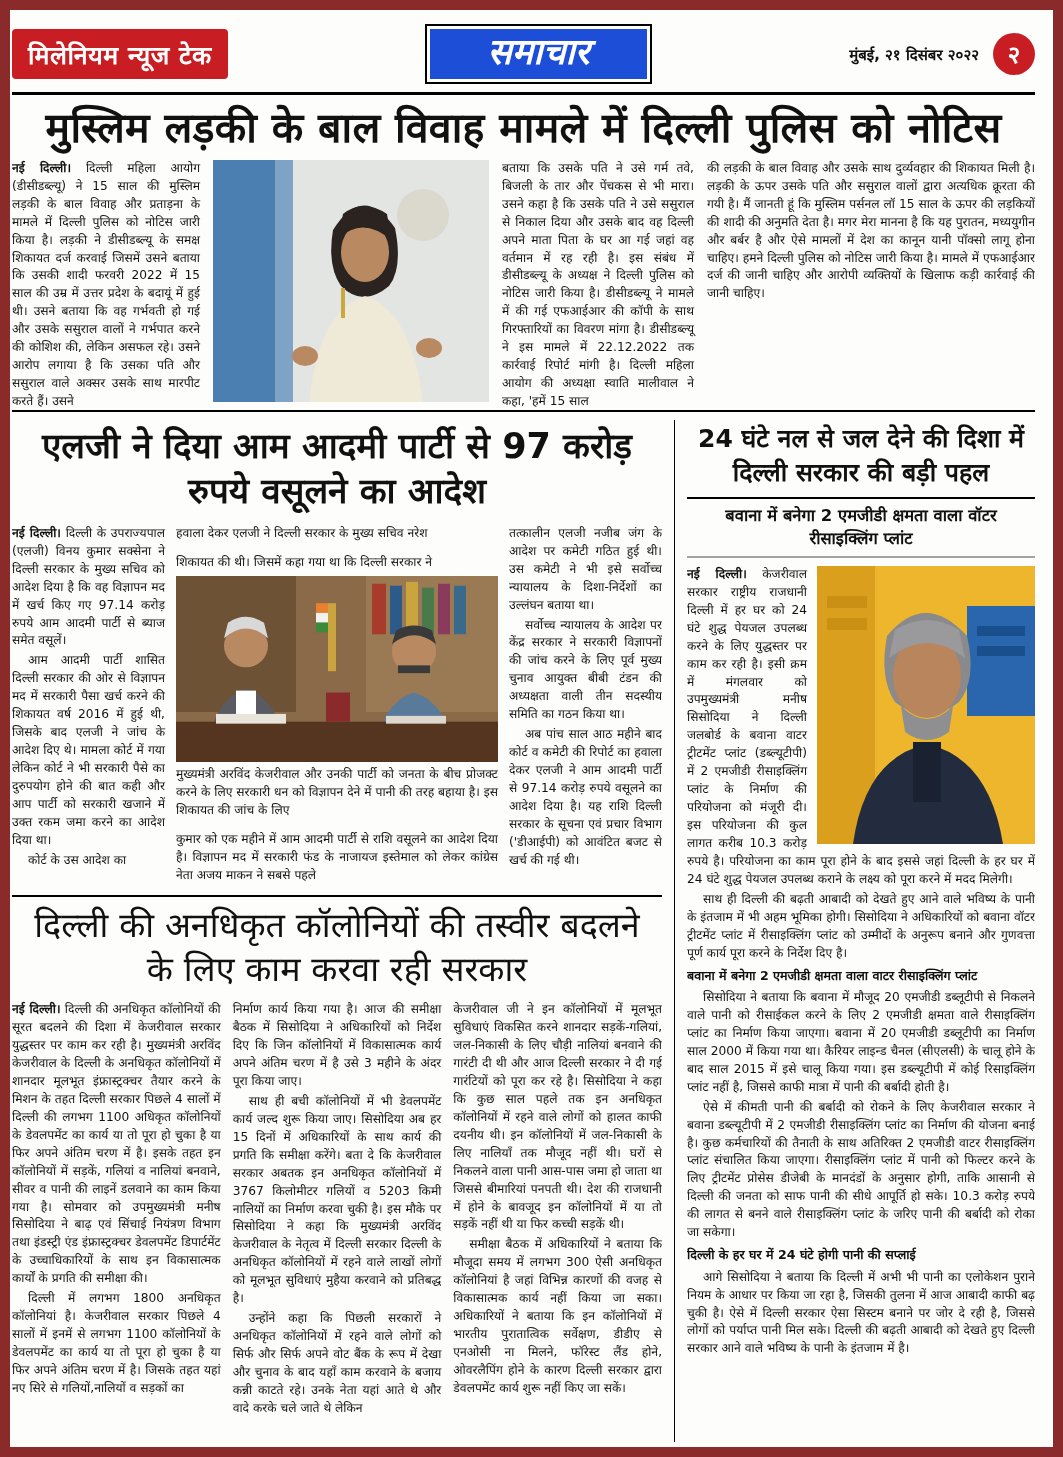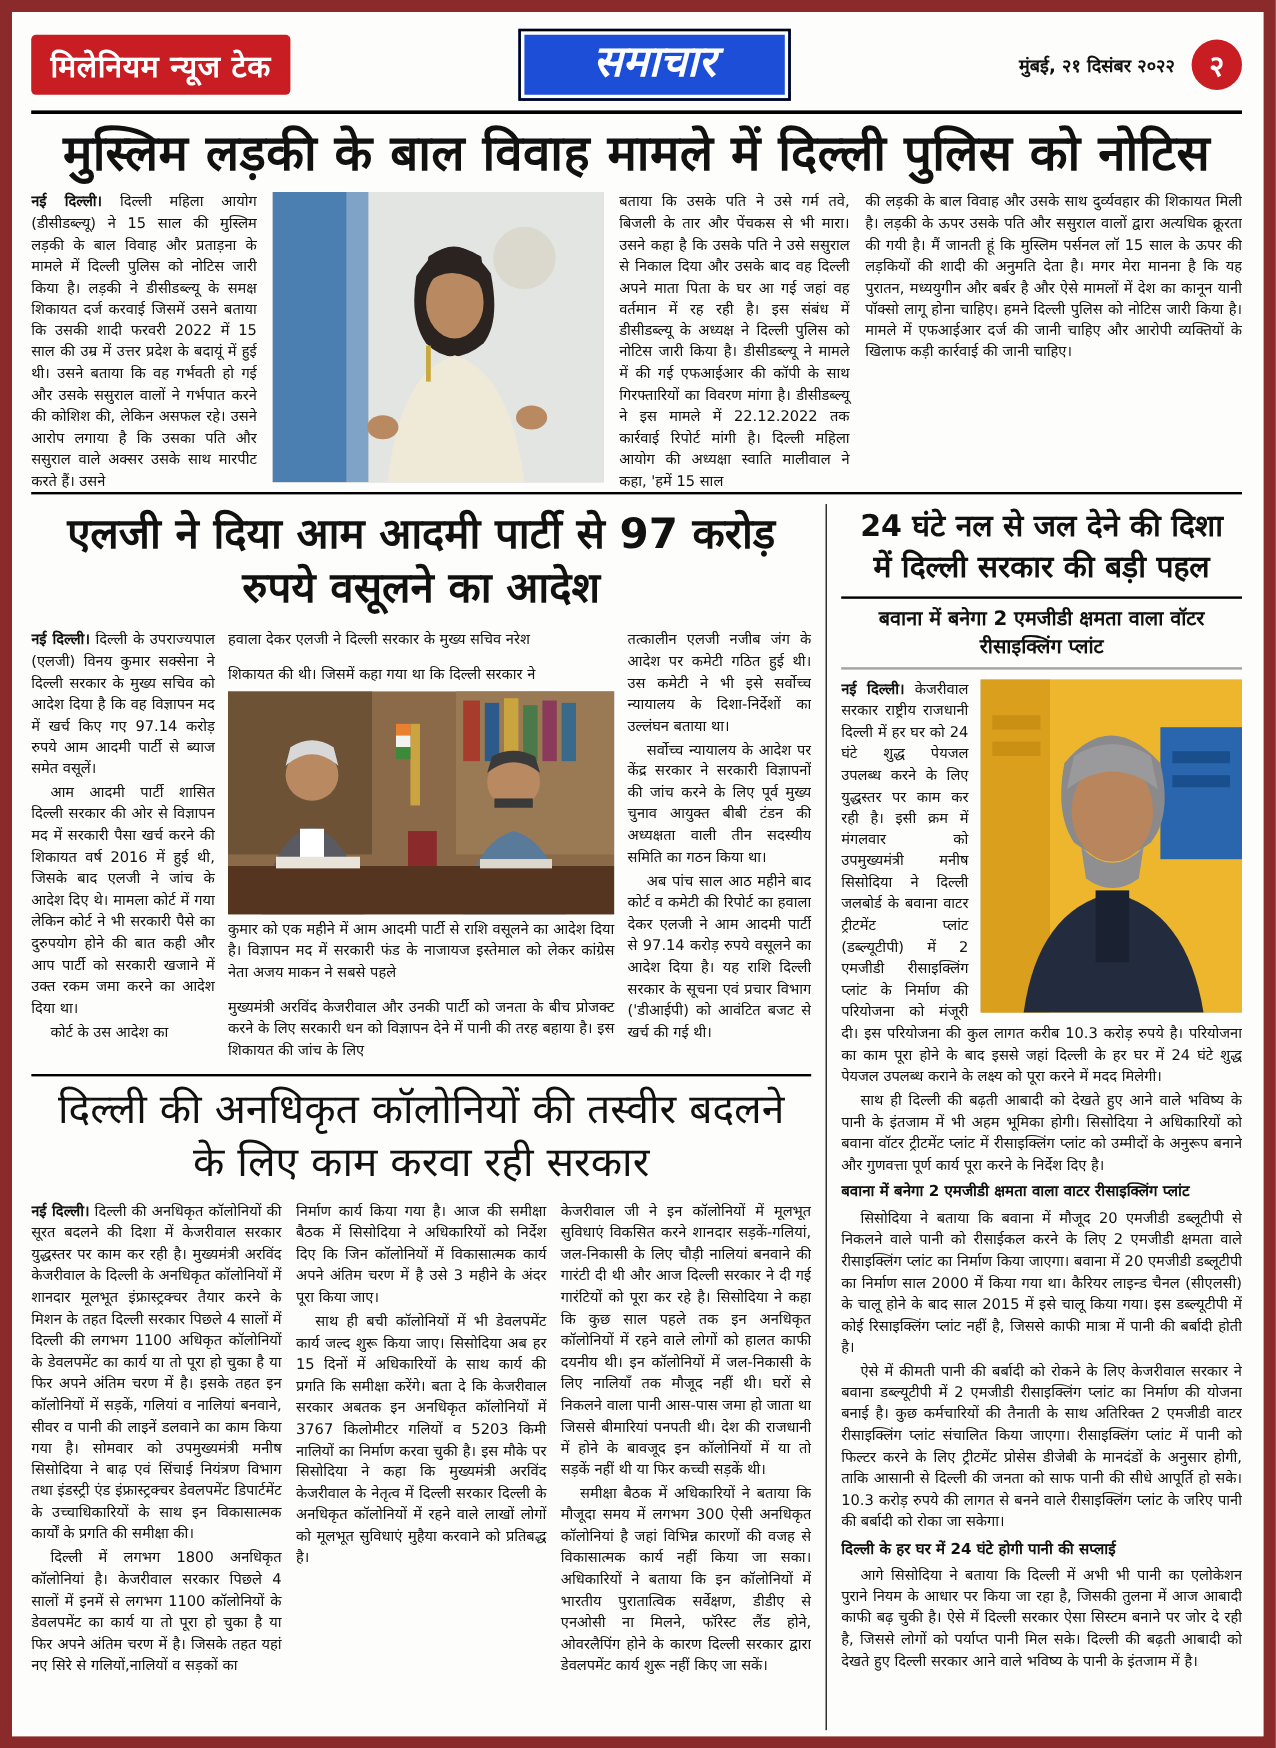--- a/index.html
+++ b/index.html
@@ -3,21 +3,21 @@
 <meta charset="utf-8">
 <style>
   * { margin:0; padding:0; box-sizing:border-box; }
   html,body { background:#555; }
   .sheet {
     width:1063px; height:1457px;
     background:#fdfdfb;
     border:10px solid #8a2a2b;
     outline:1px solid #5a1414;
     margin:0 auto;
-    padding:14px 18px 12px 16px;
+    padding:14px 18px 12px 2px;
     font-family:"DejaVu Sans","Liberation Sans",sans-serif;
     color:#111;
     overflow:hidden;
     position:relative;
   }
   
   .masthead {
     display:flex; align-items:center; gap:14px;
     border-bottom:3px solid #000;
     padding-bottom:8px;
@@ -200,22 +200,22 @@
               <path d="M216 70 q22 -18 44 0 l-4 -14 q-18 -10 -36 0 z" fill="#3a3a3a"></path>
               <rect x="222" y="92" width="32" height="8" fill="#3a3a3a"></rect>
               <path d="M196 192 q8 -62 42 -72 q34 10 44 72 z" fill="#5a7a9a"></path>
               <rect x="0" y="150" width="322" height="42" fill="#55351f"></rect>
               <rect x="40" y="142" width="70" height="10" fill="#e8e4da"></rect>
               <rect x="210" y="144" width="60" height="8" fill="#dcd8ce"></rect>
               <rect x="150" y="120" width="24" height="30" fill="#8a2a2a"></rect>
             </svg>
           </div>
           <div class="a2-mid-row body-text">
+            <div>मुख्यमंत्री अरविंद केजरीवाल और उनकी पार्टी को जनता के बीच प्रोजक्ट करने के लिए सरकारी धन को विज्ञापन देने में पानी की तरह बहाया है। इस शिकायत की जांच के लिए</div>
             <div>कुमार को एक महीने में आम आदमी पार्टी से राशि वसूलने का आदेश दिया है। विज्ञापन मद में सरकारी फंड के नाजायज इस्तेमाल को लेकर कांग्रेस नेता अजय माकन ने सबसे पहले</div>
-            <div>मुख्यमंत्री अरविंद केजरीवाल और उनकी पार्टी को जनता के बीच प्रोजक्ट करने के लिए सरकारी धन को विज्ञापन देने में पानी की तरह बहाया है। इस शिकायत की जांच के लिए</div>
           </div>
         </div>
 
         <div class="a2-col body-text">
           <p>तत्कालीन एलजी नजीब जंग के आदेश पर कमेटी गठित हुई थी। उस कमेटी ने भी इसे सर्वोच्च न्यायालय के दिशा-निर्देशों का उल्लंघन बताया था।</p>
           <p class="indent">सर्वोच्च न्यायालय के आदेश पर केंद्र सरकार ने सरकारी विज्ञापनों की जांच करने के लिए पूर्व मुख्य चुनाव आयुक्त बीबी टंडन की अध्यक्षता वाली तीन सदस्यीय समिति का गठन किया था।</p>
           <p class="indent">अब पांच साल आठ महीने बाद कोर्ट व कमेटी की रिपोर्ट का हवाला देकर एलजी ने आम आदमी पार्टी से 97.14 करोड़ रुपये वसूलने का आदेश दिया है। यह राशि दिल्ली सरकार के सूचना एवं प्रचार विभाग ('डीआईपी) को आवंटित बजट से खर्च की गई थी।</p>
         </div>
       </div>
 
@@ -225,20 +225,21 @@
 
       <div class="a4-body">
         <div class="body-text">
           <p><strong class="lead">नई दिल्ली।</strong>
              <span>दिल्ली की अनधिकृत कॉलोनियों की सूरत बदलने की दिशा में केजरीवाल सरकार युद्धस्तर पर काम कर रही है। मुख्यमंत्री अरविंद केजरीवाल के दिल्ली के अनधिकृत कॉलोनियों में शानदार मूलभूत इंफ्रास्ट्रक्चर तैयार करने के मिशन के तहत दिल्ली सरकार पिछले 4 सालों में दिल्ली की लगभग 1100 अधिकृत कॉलोनियों के डेवलपमेंट का कार्य या तो पूरा हो चुका है या फिर अपने अंतिम चरण में है। इसके तहत इन कॉलोनियों में सड़कें, गलियां व नालियां बनवाने, सीवर व पानी की लाइनें डलवाने का काम किया गया है। सोमवार को उपमुख्यमंत्री मनीष सिसोदिया ने बाढ़ एवं सिंचाई नियंत्रण विभाग तथा इंडस्ट्री एंड इंफ्रास्ट्रक्चर डेवलपमेंट डिपार्टमेंट के उच्चाधिकारियों के साथ इन विकासात्मक कार्यों के प्रगति की समीक्षा की।</span></p>
           <p class="indent">दिल्ली में लगभग 1800 अनधिकृत कॉलोनियां है। केजरीवाल सरकार पिछले 4 सालों में इनमें से लगभग 1100 कॉलोनियों के डेवलपमेंट का कार्य या तो पूरा हो चुका है या फिर अपने अंतिम चरण में है। जिसके तहत यहां नए सिरे से गलियों,नालियों व सड़कों का</p>
         </div>
         <div class="body-text">
           <p>निर्माण कार्य किया गया है। आज की समीक्षा बैठक में सिसोदिया ने अधिकारियों को निर्देश दिए कि जिन कॉलोनियों में विकासात्मक कार्य अपने अंतिम चरण में है उसे 3 महीने के अंदर पूरा किया जाए।</p>
           <p class="indent">साथ ही बची कॉलोनियों में भी डेवलपमेंट कार्य जल्द शुरू किया जाए। सिसोदिया अब हर 15 दिनों में अधिकारियों के साथ कार्य की प्रगति कि समीक्षा करेंगे। बता दे कि केजरीवाल सरकार अबतक इन अनधिकृत कॉलोनियों में 3767 किलोमीटर गलियों व 5203 किमी नालियों का निर्माण करवा चुकी है। इस मौके पर सिसोदिया ने कहा कि मुख्यमंत्री अरविंद केजरीवाल के नेतृत्व में दिल्ली सरकार दिल्ली के अनधिकृत कॉलोनियों में रहने वाले लाखों लोगों को मूलभूत सुविधाएं मुहैया करवाने को प्रतिबद्ध है।</p>
+          <p class="indent">उन्होंने कहा कि पिछली सरकारों ने अनधिकृत कॉलोनियों में रहने वाले लोगों को सिर्फ और सिर्फ अपने वोट बैंक के रूप में देखा और चुनाव के बाद यहाँ काम करवाने के बजाय कन्नी काटते रहे। उनके नेता यहां आते थे और वादे करके चले जाते थे लेकिन</p>
         </div>
         <div class="body-text">
           <p>केजरीवाल जी ने इन कॉलोनियों में मूलभूत सुविधाएं विकसित करने शानदार सड़कें-गलियां, जल-निकासी के लिए चौड़ी नालियां बनवाने की गारंटी दी थी और आज दिल्ली सरकार ने दी गई गारंटियों को पूरा कर रहे है। सिसोदिया ने कहा कि कुछ साल पहले तक इन अनधिकृत कॉलोनियों में रहने वाले लोगों को हालत काफी दयनीय थी। इन कॉलोनियों में जल-निकासी के लिए नालियाँ तक मौजूद नहीं थी। घरों से निकलने वाला पानी आस-पास जमा हो जाता था जिससे बीमारियां पनपती थी। देश की राजधानी में होने के बावजूद इन कॉलोनियों में या तो सड़कें नहीं थी या फिर कच्ची सड़कें थी।</p>
           <p class="indent">समीक्षा बैठक में अधिकारियों ने बताया कि मौजूदा समय में लगभग 300 ऐसी अनधिकृत कॉलोनियां है जहां विभिन्न कारणों की वजह से विकासात्मक कार्य नहीं किया जा सका। अधिकारियों ने बताया कि इन कॉलोनियों में भारतीय पुरातात्विक सर्वेक्षण, डीडीए से एनओसी ना मिलने, फॉरेस्ट लैंड होने, ओवरलैपिंग होने के कारण दिल्ली सरकार द्वारा डेवलपमेंट कार्य शुरू नहीं किए जा सकें।</p>
         </div>
       </div>
     </div>
 
     <div class="v-divider"></div>
 

